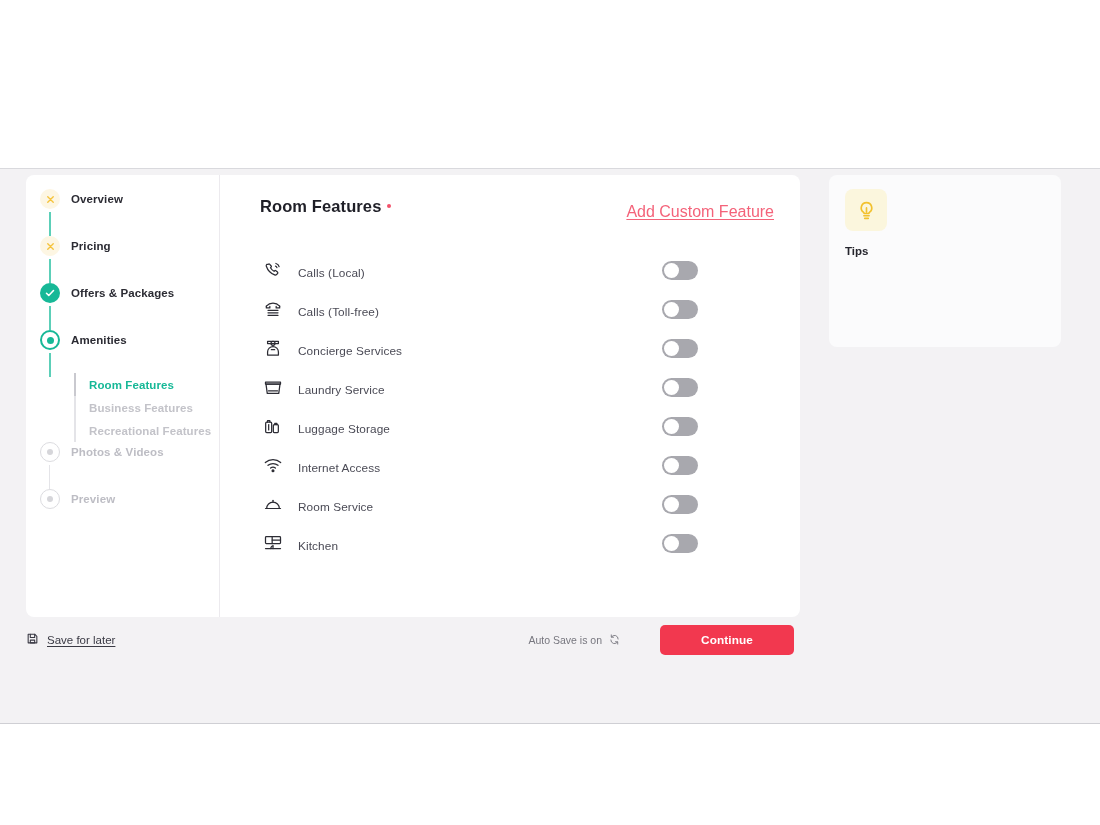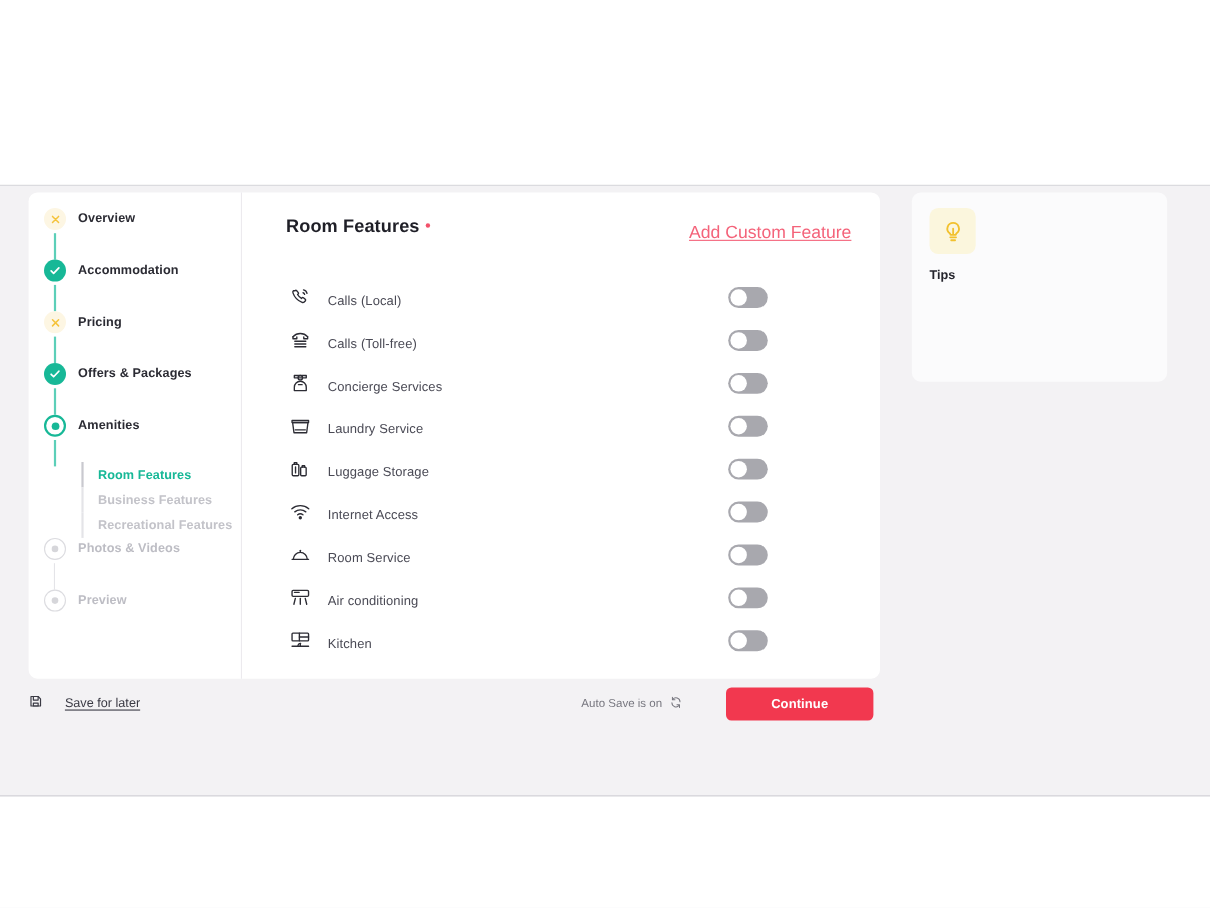--- a/index.html
+++ b/index.html
@@ -192,21 +192,21 @@
   }
 
   
   .footer {
     position: absolute;
     left: 26px; top: 452px;
     width: 1048px; height: 38px;
     display: flex; align-items: center;
   }
   .save-later {
-    display: flex; align-items: center; gap: 20px;
+    display: flex; align-items: center; gap: 8px;
     cursor: pointer;
   }
   .save-later svg { width: 13px; height: 13px; stroke: #3a3a44; }
   .save-later .txt {
     font-size: 11.5px; color: #3a3a44;
     text-decoration: underline; text-underline-offset: 2px;
   }
   .footer-right {
     margin-left: auto;
     display: flex; align-items: center;
@@ -245,29 +245,20 @@
           <div class="step">
             <div class="step-marker m-warn">
               <svg viewBox="0 0 24 24" fill="none" stroke-width="3" stroke-linecap="round">
                 <path d="M6 6l12 12M18 6L6 18"></path>
               </svg>
             </div>
             <div class="step-line"></div>
             <div class="step-label">Overview</div>
           </div>
           <div class="step">
-            <div class="step-marker m-done">
-              <svg viewBox="0 0 24 24" fill="none" stroke-width="3.2" stroke-linecap="round" stroke-linejoin="round">
-                <path d="M5 12.5l4.5 4.5L19 7"></path>
-              </svg>
-            </div>
-            <div class="step-line"></div>
-            <div class="step-label">Accommodation</div>
-          </div>
-          <div class="step">
             <div class="step-marker m-warn">
               <svg viewBox="0 0 24 24" fill="none" stroke-width="3" stroke-linecap="round">
                 <path d="M6 6l12 12M18 6L6 18"></path>
               </svg>
             </div>
             <div class="step-line"></div>
             <div class="step-label">Pricing</div>
           </div>
           <div class="step">
             <div class="step-marker m-done">
@@ -414,37 +405,20 @@
           </div>
           <div class="feature-row">
             <div class="f-icon">
               <svg viewBox="0 0 24 24" fill="none" stroke="currentColor" stroke-width="1.5" stroke-linecap="round" stroke-linejoin="round">
                 <path d="M3 17.4h18"></path>
                 <path d="M4.4 17.4a7.6 7.6 0 0 1 15.2 0"></path>
                 <path d="M12 9.8V7.6"></path>
               </svg>
             </div>
             <div class="f-label">Room Service</div>
-            <div class="f-toggle">
-              <div class="switch">
-                <div class="knob"></div>
-              </div>
-            </div>
-          </div>
-          <div class="feature-row">
-            <div class="f-icon">
-              <svg viewBox="0 0 24 24" fill="none" stroke="currentColor" stroke-width="1.5" stroke-linecap="round" stroke-linejoin="round">
-                <rect x="3" y="4.4" width="18" height="6.6" rx="1.2"></rect>
-                <path d="M5.6 6.6h5.2"></path>
-                <path d="M6.6 13.2 5 19.6"></path>
-                <path d="M12 13.2v6.4"></path>
-                <path d="M17.4 13.2 19 19.6"></path>
-              </svg>
-            </div>
-            <div class="f-label">Air conditioning</div>
             <div class="f-toggle">
               <div class="switch">
                 <div class="knob"></div>
               </div>
             </div>
           </div>
           <div class="feature-row">
             <div class="f-icon">
               <svg viewBox="0 0 24 24" fill="none" stroke="currentColor" stroke-width="1.5" stroke-linecap="round" stroke-linejoin="round">
                 <rect x="3" y="4.3" width="18" height="8.4" rx="1"></rect>

